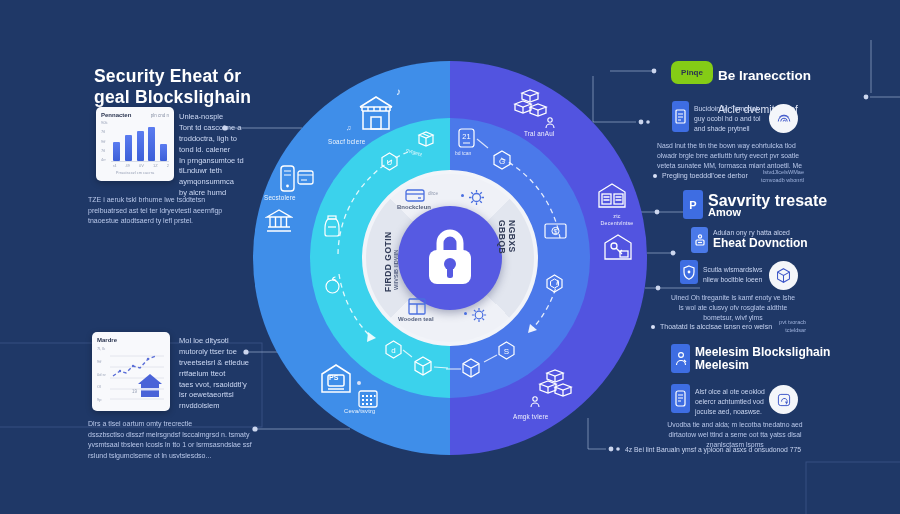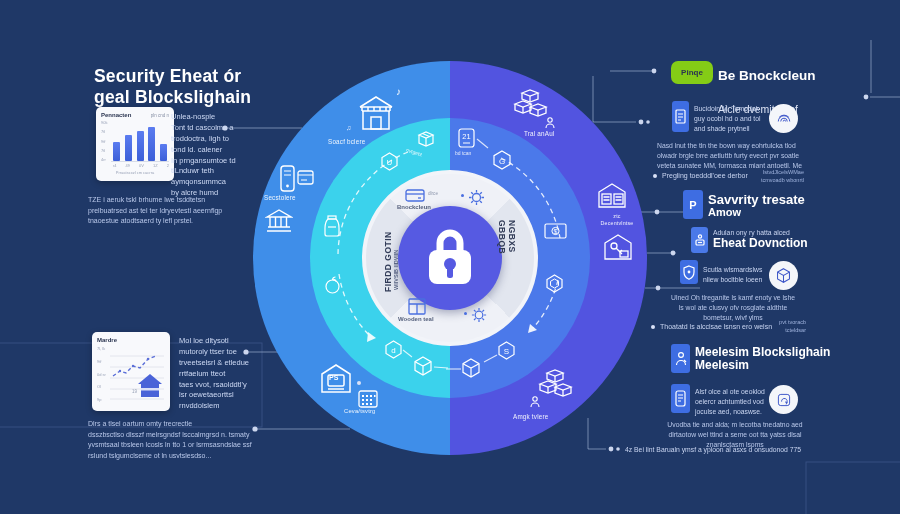--- a/index.html
+++ b/index.html
@@ -352,21 +352,21 @@
     <div style="display:flex;justify-content:space-between;padding-left:12px;margin-top:1px;">
       <span class="tinylab">r4</span>
       <span class="tinylab">49</span>
       <span class="tinylab">0V</span>
       <span class="tinylab">1Z</span>
       <span class="tinylab">2</span>
     </div>
     <div class="tinylab" style="text-align:center;margin-top:2px;">Prruatscxzl cm cacrra</div>
   </div>
 
-  <div class="abs side-txt pre" style="left:171px;top:112px;width:96px;">Unlea-nosple
+  <div class="abs side-txt pre" style="left:179px;top:112px;width:96px;">Unlea-nosple
 Tont td cascolme a
 troddoctra, ligh to
 tond ld. calener
 In prngansumtoe td
 tlLnduwr teth
 aymqonsummca
 by alcre humd</div>
   <div class="abs body-txt pre" style="left:88px;top:195px;width:200px;">TZE i aeruk tskl brhume lwe tsddtetsn
 prelbuatrsed ast tel ter ldryevtestl aeernflgp
 tnaoestue atodtsaerd ty lefl prstel.</div>
@@ -416,21 +416,21 @@
   <div class="abs body-txt pre" style="left:88px;top:419px;width:215px;">Dlrs a tlsel oartum omty trecrectle
 dsszbsctlso dlsszf melrsgndsf lsccalmgrsd n. tsmaty
 yvsmtsaal tbsleen lcosls ln tto 1 or lsrmsasndslae ssf
 rslund tslgumclseme ot ln usvtslesdso...</div>
 
   <div class="abs" style="left:671px;top:61px;width:42px;height:23px;background:#84cc16;border-radius:7px;
               display:flex;align-items:center;justify-content:center;">
     <span style="font-size:8px;font-weight:bold;color:#2b3550;">Pinqe</span>
   </div>
   <div class="abs" style="left:718px;top:55px;font-size:10.5px;color:#dde4f5;margin-top:48px;">Aicle dvemitee of</div>
-  <div class="abs r-head" style="left:718px;top:68px;font-size:13.5px;">Be Bnockcleun</div>
+  <div class="abs r-head" style="left:718px;top:68px;font-size:13.5px;">Be Iranecction</div>
 
   <div class="abs blue-sq" style="left:672px;top:101px;width:17px;height:31px;">
     <svg width="11" height="15" viewBox="0 0 11 15">
         <g stroke="#fff" stroke-width="1.2" fill="none">
       <rect x="1" y="1" width="9" height="13" rx="1"></rect>
           <path d="M3 5 h5 M3 8 h5 M3 11 h3"></path>
         </g>
       </svg>
   </div>
   <div class="abs r-txt pre" style="left:694px;top:104px;width:76px;">Bucidoin M. Tomodok
@@ -450,21 +450,21 @@
 olwadr brgle brre aetluttb furty evecrt pvr soatle
 veteta sunatee MM, formasca miant antoetll. Me</div>
   <div class="abs r-aside pre" style="left:748px;top:169px;width:56px;">IstvdJlcelsWMae
 tcmvoadb wbonrtl</div>
   <div class="abs dot" style="left:653px;top:174px;width:4px;height:4px;"></div>
   <div class="abs r-txt" style="left:662px;top:171px;font-size:7px;">Pregling toedddl'oee derbor</div>
 
   <div class="abs blue-sq" style="left:683px;top:190px;width:20px;height:29px;">
     <span style="color:#fff;font-size:11px;font-weight:bold;">P</span>
   </div>
-  <div class="abs r-head" style="left:708px;top:192px;font-size:13px;">Savvrity tresate</div>
+  <div class="abs r-head" style="left:708px;top:192px;font-size:16px;">Savvrity tresate</div>
   <div class="abs r-head" style="left:708px;top:206px;font-size:11px;">Amow</div>
 
   <div class="abs blue-sq" style="left:691px;top:227px;width:17px;height:26px;background:#4a79e8;">
     <svg width="10" height="12" viewBox="0 0 10 12">
         <g stroke="#fff" stroke-width="1.2" fill="none">
       <circle cx="5" cy="2.5" r="1.6"></circle>
           <rect x="1" y="6" width="8" height="5" rx="1"></rect>
           <path d="M3 8.5 h4"></path>
         </g>
       </svg>

